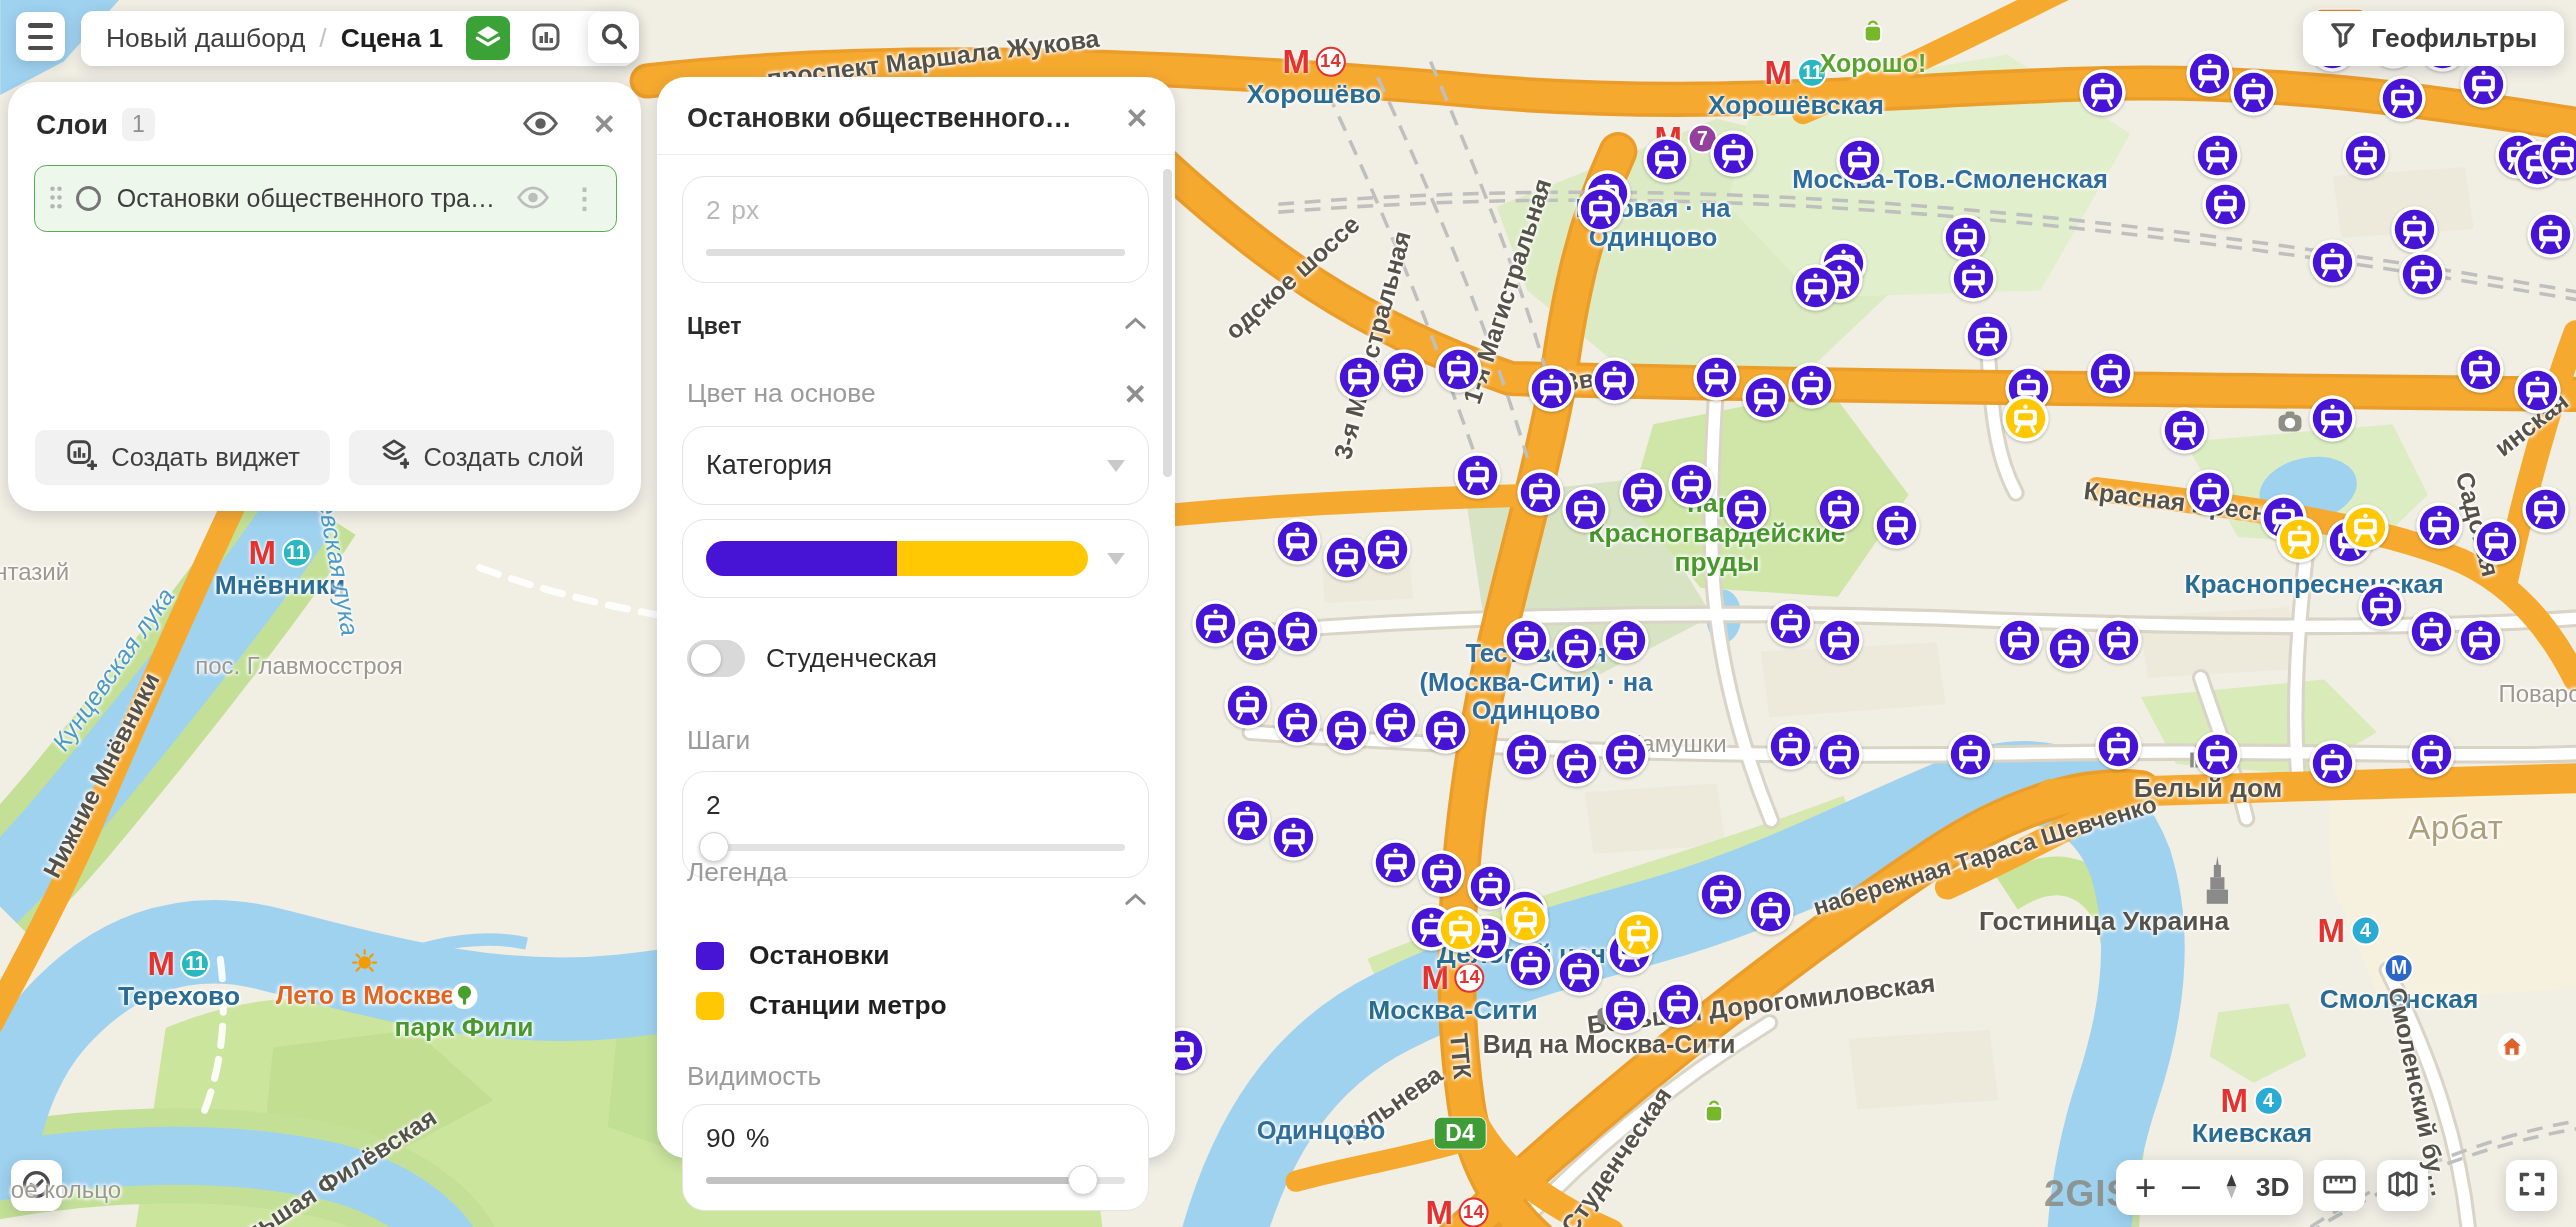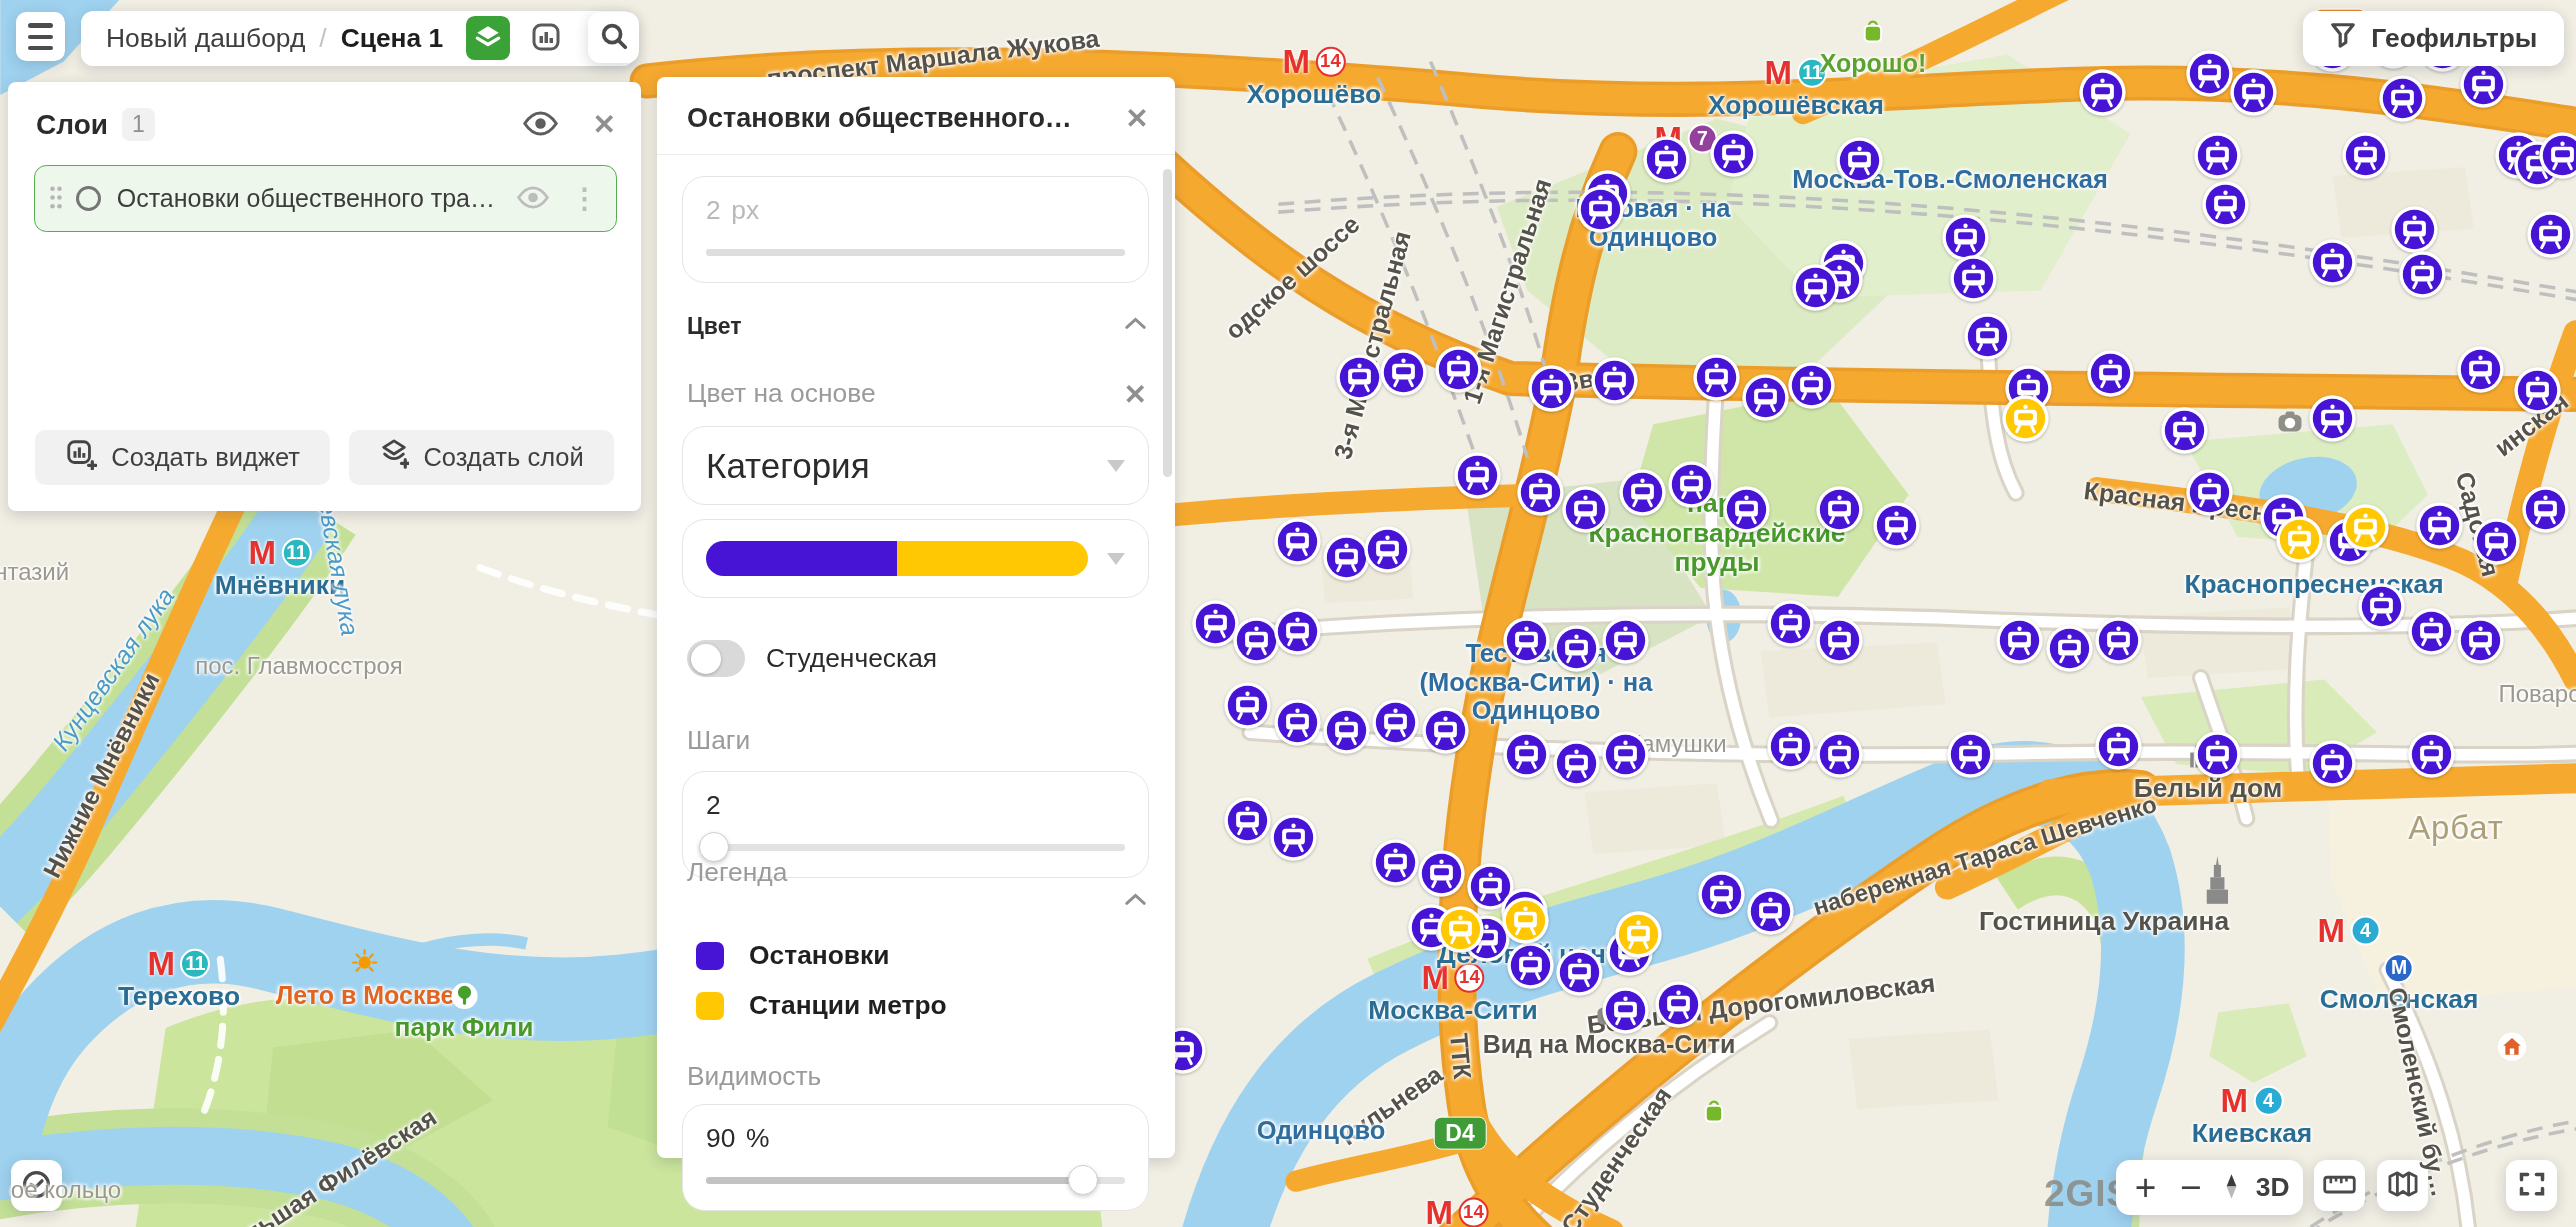--- a/index.html
+++ b/index.html
@@ -47,21 +47,21 @@
   .dash-title { font-size:26.4px; color:#3e3e3e; }
   .crumb-sep { font-size:26.4px; color:#c3c3c3; }
   .scene-title { font-size:26.4px; font-weight:700; color:#1e1e1e; }
   .sq-btn { width:44px; height:44px; border-radius:8.8px; display:flex; align-items:center; justify-content:center; cursor:pointer; border:none; background:transparent; }
   .sq-btn.green { background:#3ba238; margin-left:8.8px; }
   .kebab { font-size:32px; color:#6f6f6f; font-weight:700; width:32px; }
   .search-btn { position:absolute; left:588px; top:12.3px; width:51px; height:51px; border-radius:12.3px; }
   .geo-btn { position:absolute; right:12.3px; top:10.6px; height:55px; border-radius:14px; padding:0 26.4px; gap:14px; font-size:26.4px; color:#3a3a3a; font-weight:600; }
 
   
-  .panel { position:absolute; background:#fff; border-radius:8px; z-index:100; }
+  .panel { position:absolute; background:#fff; border-radius:29px; z-index:100; }
   .layers-panel { left:8px; top:82px; width:633px; height:429px; }
   .panel-head { position:absolute; left:28px; top:26.4px; right:25px; display:flex; align-items:center; }
   .panel-title { font-size:28px; font-weight:700; color:#2b2b2b; }
   .count-badge { margin-left:14px; min-width:33px; height:33px; border-radius:8px; background:#f1f1f1; color:#8f8f8f;
     font-size:23px; display:inline-flex; align-items:center; justify-content:center; padding:0 7px; }
   .head-icons { margin-left:auto; display:flex; align-items:center; gap:35px; }
   .icon-btn { background:none; border:none; cursor:pointer; display:flex; align-items:center; justify-content:center; }
   .x-icon { font-size:28px; color:#8f8f8f; font-weight:600; }
 
   .layer-item { position:absolute; left:26.4px; top:83px; width:583px; height:67px; background:#eef7eb; border:1.8px solid #58ab52;
@@ -86,21 +86,21 @@
   .slider { position:relative; height:7px; border-radius:3.5px; background:#e2e2e2; margin:23px 23px 26.4px; }
   .slider .fill { position:absolute; left:0; top:0; bottom:0; border-radius:3.5px; background:#c2c2c2; }
   .slider .knob { position:absolute; top:50%; width:30px; height:30px; border-radius:50%; background:#fff;
     border:1.8px solid #cfcfcf; box-shadow:0 1.8px 4.4px rgba(0,0,0,.2); transform:translate(-50%,-50%); cursor:pointer; }
 
   .sec-label  { position:absolute; left:30px; font-size:26.4px; color:#9b9b9b; }
   .sec-title  { position:absolute; left:30px; font-size:23px; font-weight:700; color:#2b2b2b; }
   .right-ico  { position:absolute; right:28px; }
 
   .dropdown { display:flex; align-items:center; height:77px; padding:0 23px; cursor:pointer; }
-  .dropdown .dd-value { font-size:35px; color:#2b2b2b; flex:1; }
+  .dropdown .dd-value { font-size:27px; color:#2b2b2b; flex:1; }
   .dd-arrow { width:0; height:0; border-left:9.7px solid transparent; border-right:9.7px solid transparent; border-top:12.3px solid #c9c9c9; }
   .gradient-bar { flex:1; height:35px; border-radius:17.6px; margin-right:19.4px; }
 
   .toggle-row { position:absolute; left:30px; display:flex; align-items:center; gap:21px; }
   .toggle { width:58px; height:37px; border-radius:18.5px; background:#d9d9d9; position:relative; border:none; cursor:pointer; }
   .toggle .dot { position:absolute; left:3.5px; top:3.5px; width:30px; height:30px; border-radius:50%; background:#fff; box-shadow:0 0.9px 3.5px rgba(0,0,0,.25); }
   .toggle-label { font-size:26.4px; color:#2b2b2b; }
 
   .legend-list { position:absolute; left:39px; display:flex; flex-direction:column; gap:19.4px; }
   .legend-row { display:flex; align-items:center; gap:25px; }

